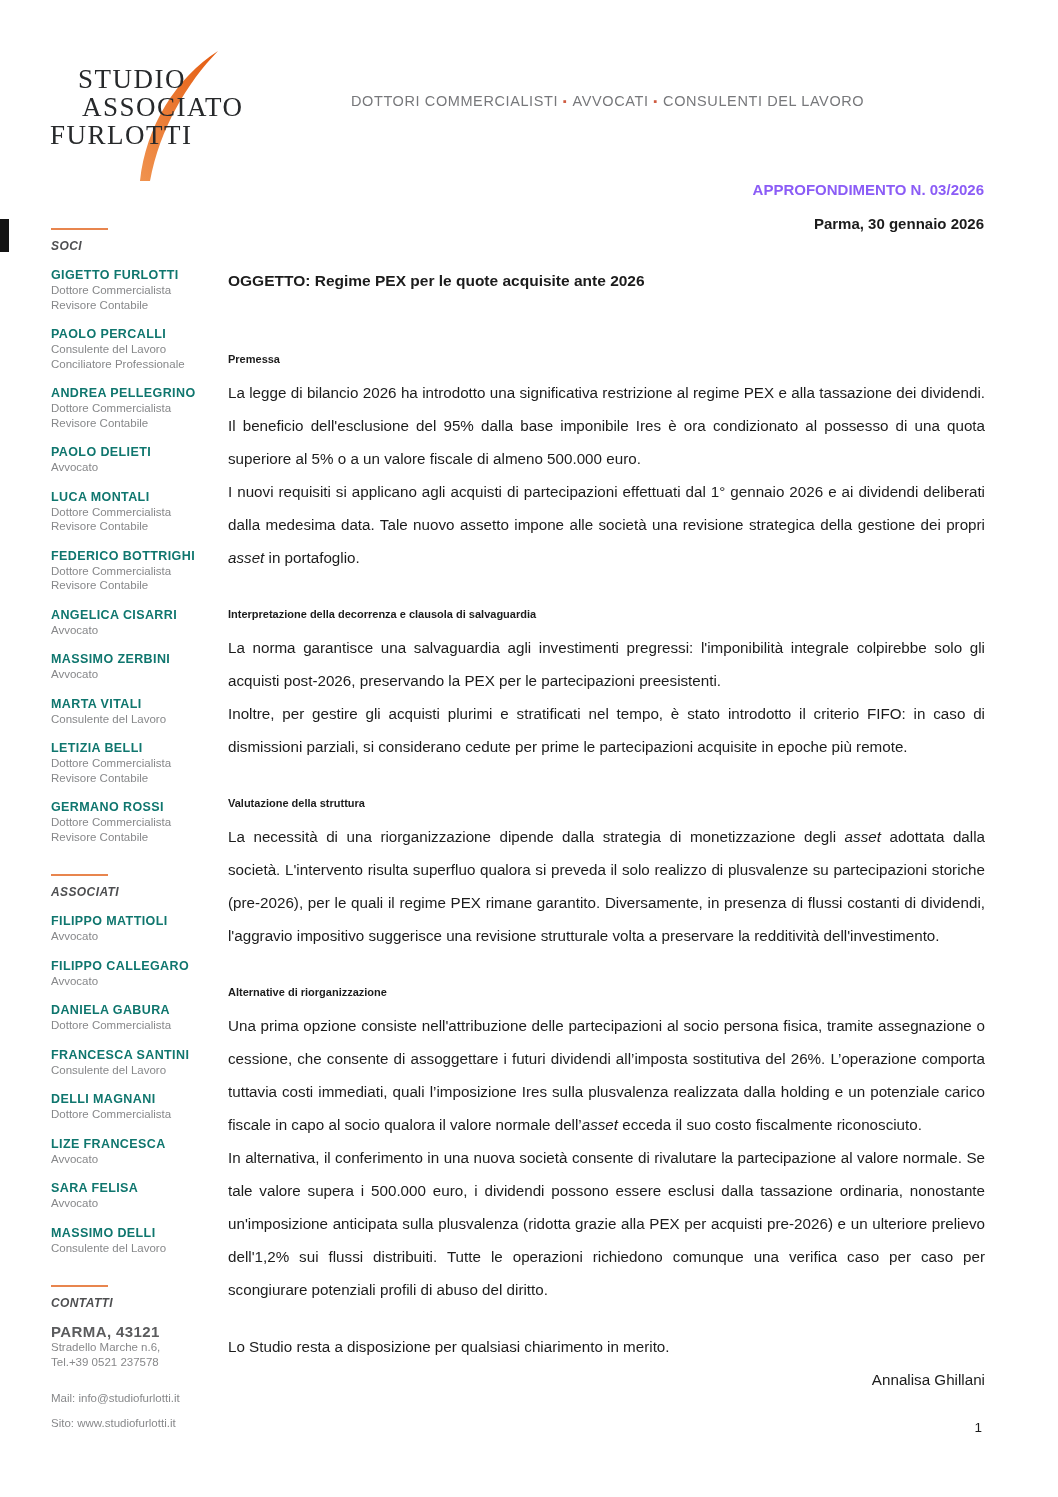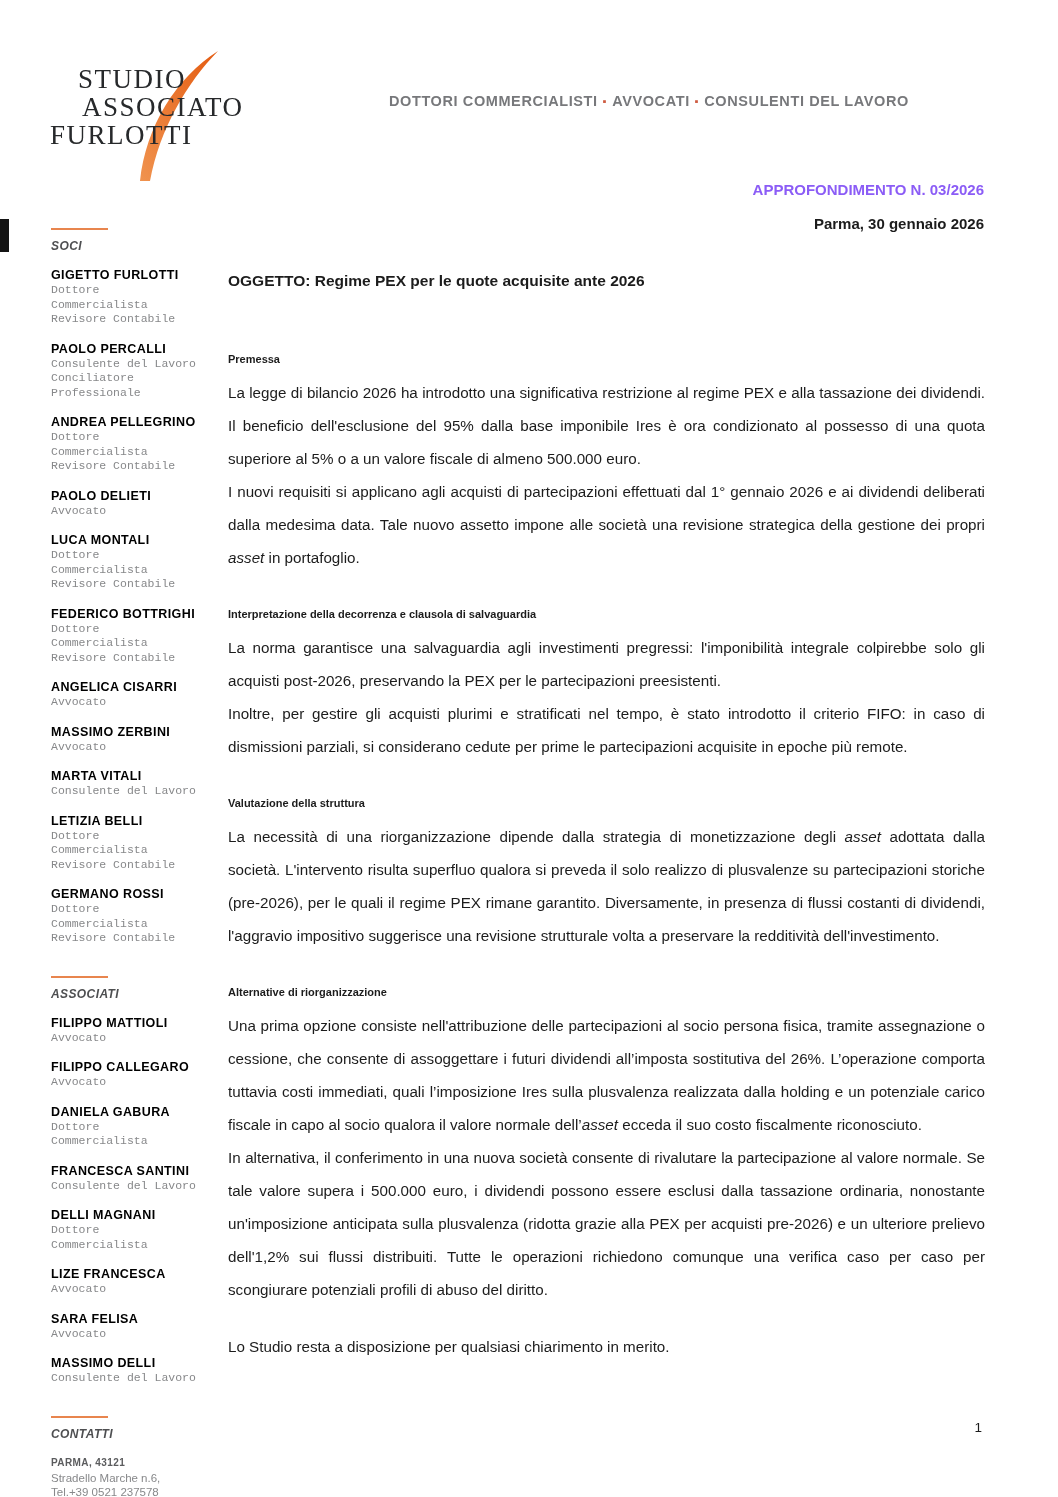--- a/index.html
+++ b/index.html
@@ -10,37 +10,37 @@
   .edge-mark{position:absolute; left:0; top:215px; width:9px; height:33px; background:#141414;}
 
   
   .logo{position:absolute; left:50px; top:52px; width:185px; height:125px;}
   .logo svg{position:absolute; left:38px; top:-8px; width:160px; height:135px;}
   .logo-text{position:relative; font-family:"Liberation Serif", serif; color:#27292b; font-size:27px; letter-spacing:1.5px; line-height:27px;}
   .logo-l1{position:absolute; left:28px; top:10px;}
   .logo-l2{position:absolute; left:32px; top:38px;}
   .logo-l3{position:absolute; left:0px;  top:66px;}
 
-  .tagline{position:absolute; left:389px; top:89px; width:600px; font-size:14.5px; letter-spacing:0.6px; color:#77787b; white-space:nowrap;font-weight:bold;}
+  .tagline{position:absolute; left:351px; top:89px; width:600px; font-size:14.5px; letter-spacing:0.6px; color:#77787b; white-space:nowrap;}
   .tagline .bullet{color:#ce5a3f; font-size:11px; padding:0 5px; vertical-align:1px;}
 
   .doc-ref{position:absolute; right:74px; top:177px; font-size:15px; font-weight:bold; color:#8b5cf6;}
   .date-line{position:absolute; right:74px; top:211px; font-size:15px; font-weight:bold; color:#1c1c1c;}
 
   
   .sidebar{position:absolute; left:51px; top:224px; width:150px;}
   .side-rule{width:57px; height:2px; background:#e8854e; margin:0 0 9px 0;}
   .side-title{font-size:12px; font-weight:bold; font-style:italic; color:#4e4f51; letter-spacing:0.4px; margin-bottom:4px;}
   .side-section{margin-bottom:0;}
   .side-section + .side-section{margin-top:30px;}
   .member{margin-top:14px;}
-  .m-name{font-size:12.5px; font-weight:bold; color:#000000; letter-spacing:0.4px; line-height:16px;}
-  .m-role{font-size:11.5px; color:#87888a; line-height:14.5px;font-family:Liberation Mono, monospace;}
+  .m-name{font-size:12.5px; font-weight:bold; color:#0f766e; letter-spacing:0.4px; line-height:16px;}
+  .m-role{font-size:11.5px; color:#87888a; line-height:14.5px;}
   .office{margin-top:14px;}
-  .o-city{font-size:10px; font-weight:bold; color:#5b5c5e; letter-spacing:0.4px; line-height:16px;}
+  .o-city{font-size:15px; font-weight:bold; color:#5b5c5e; letter-spacing:0.4px; line-height:16px;}
   .o-line{font-size:11.5px; color:#87888a; line-height:14.5px;}
   .side-extra{margin-top:22px;}
   .x-line{font-size:11.5px; color:#87888a; line-height:14.5px; margin-top:10px;}
 
   
   .content{position:absolute; left:228px; top:266px; width:757px;}
   .subject{font-size:15.5px; font-weight:bold; line-height:22px; margin-bottom:51px;}
   .section{margin-top:24px;}
   .section:first-of-type{margin-top:0;}
   .sec-heading{font-size:11px; font-weight:bold; line-height:33px;}
@@ -202,16 +202,17 @@
           <div class="sec-heading">Valutazione della struttura</div>
           <p class="sec-par">La necessità di una riorganizzazione dipende dalla strategia di monetizzazione degli <em>asset</em> adottata dalla società. L'intervento risulta superfluo qualora si preveda il solo realizzo di plusvalenze su partecipazioni storiche (pre-2026), per le quali il regime PEX rimane garantito. Diversamente, in presenza di flussi costanti di dividendi, l'aggravio impositivo suggerisce una revisione strutturale volta a preservare la redditività dell'investimento.</p>
         </section>
         <section class="section">
           <div class="sec-heading">Alternative di riorganizzazione</div>
           <p class="sec-par">Una prima opzione consiste nell'attribuzione delle partecipazioni al socio persona fisica, tramite assegnazione o cessione, che consente di assoggettare i futuri dividendi all’imposta sostitutiva del 26%. L’operazione comporta tuttavia costi immediati, quali l’imposizione Ires sulla plusvalenza realizzata dalla holding e un potenziale carico fiscale in capo al socio qualora il valore normale dell’<em>asset</em> ecceda il suo costo fiscalmente riconosciuto.</p>
           <p class="sec-par">In alternativa, il conferimento in una nuova società consente di rivalutare la partecipazione al valore normale. Se tale valore supera i 500.000 euro, i dividendi possono essere esclusi dalla tassazione ordinaria, nonostante un'imposizione anticipata sulla plusvalenza (ridotta grazie alla PEX per acquisti pre-2026) e un ulteriore prelievo dell'1,2% sui flussi distribuiti. Tutte le operazioni richiedono comunque una verifica caso per caso per scongiurare potenziali profili di abuso del diritto.</p>
         </section>
       </div>
     <div class="closing">Lo Studio resta a disposizione per qualsiasi chiarimento in merito.</div>
+    <div class="signature">Annalisa Ghillani</div>
   </main>
 
   <div class="page-number">1</div>
 </div>
 
 </body></html>

